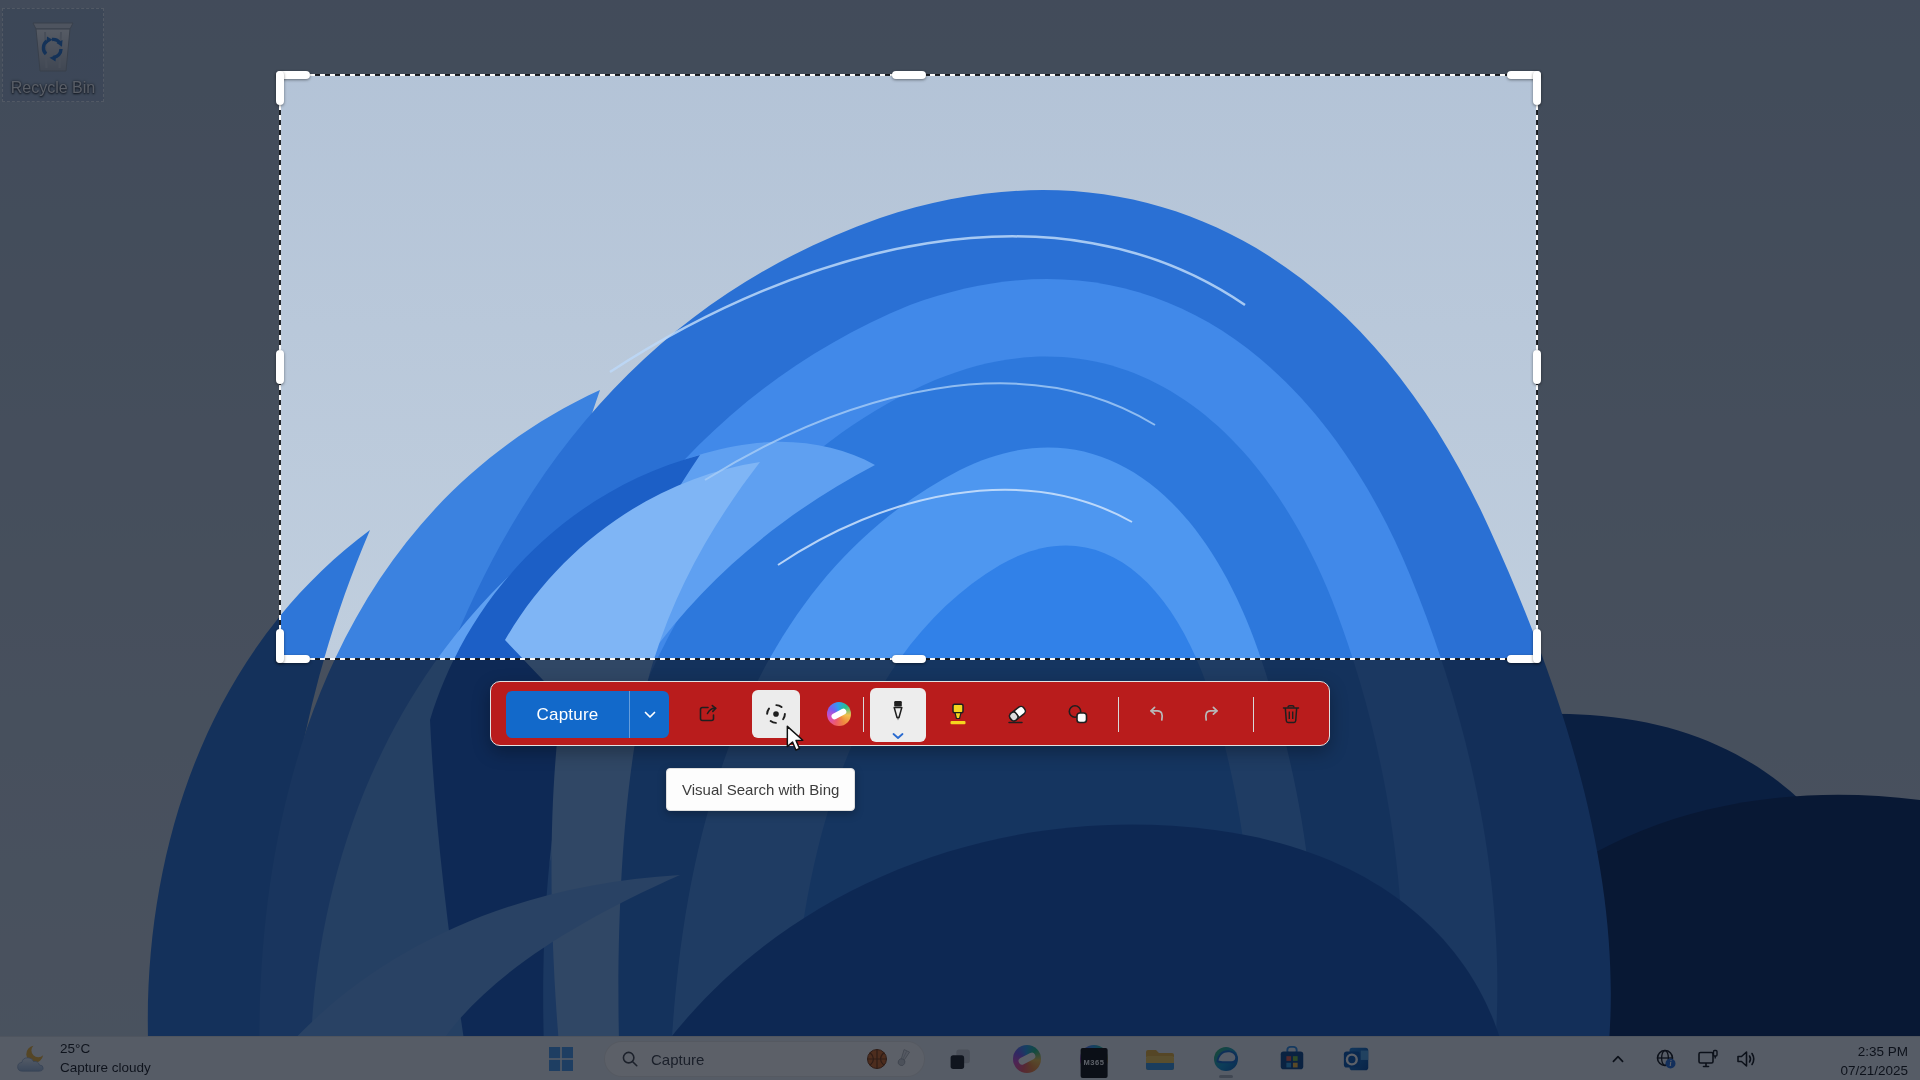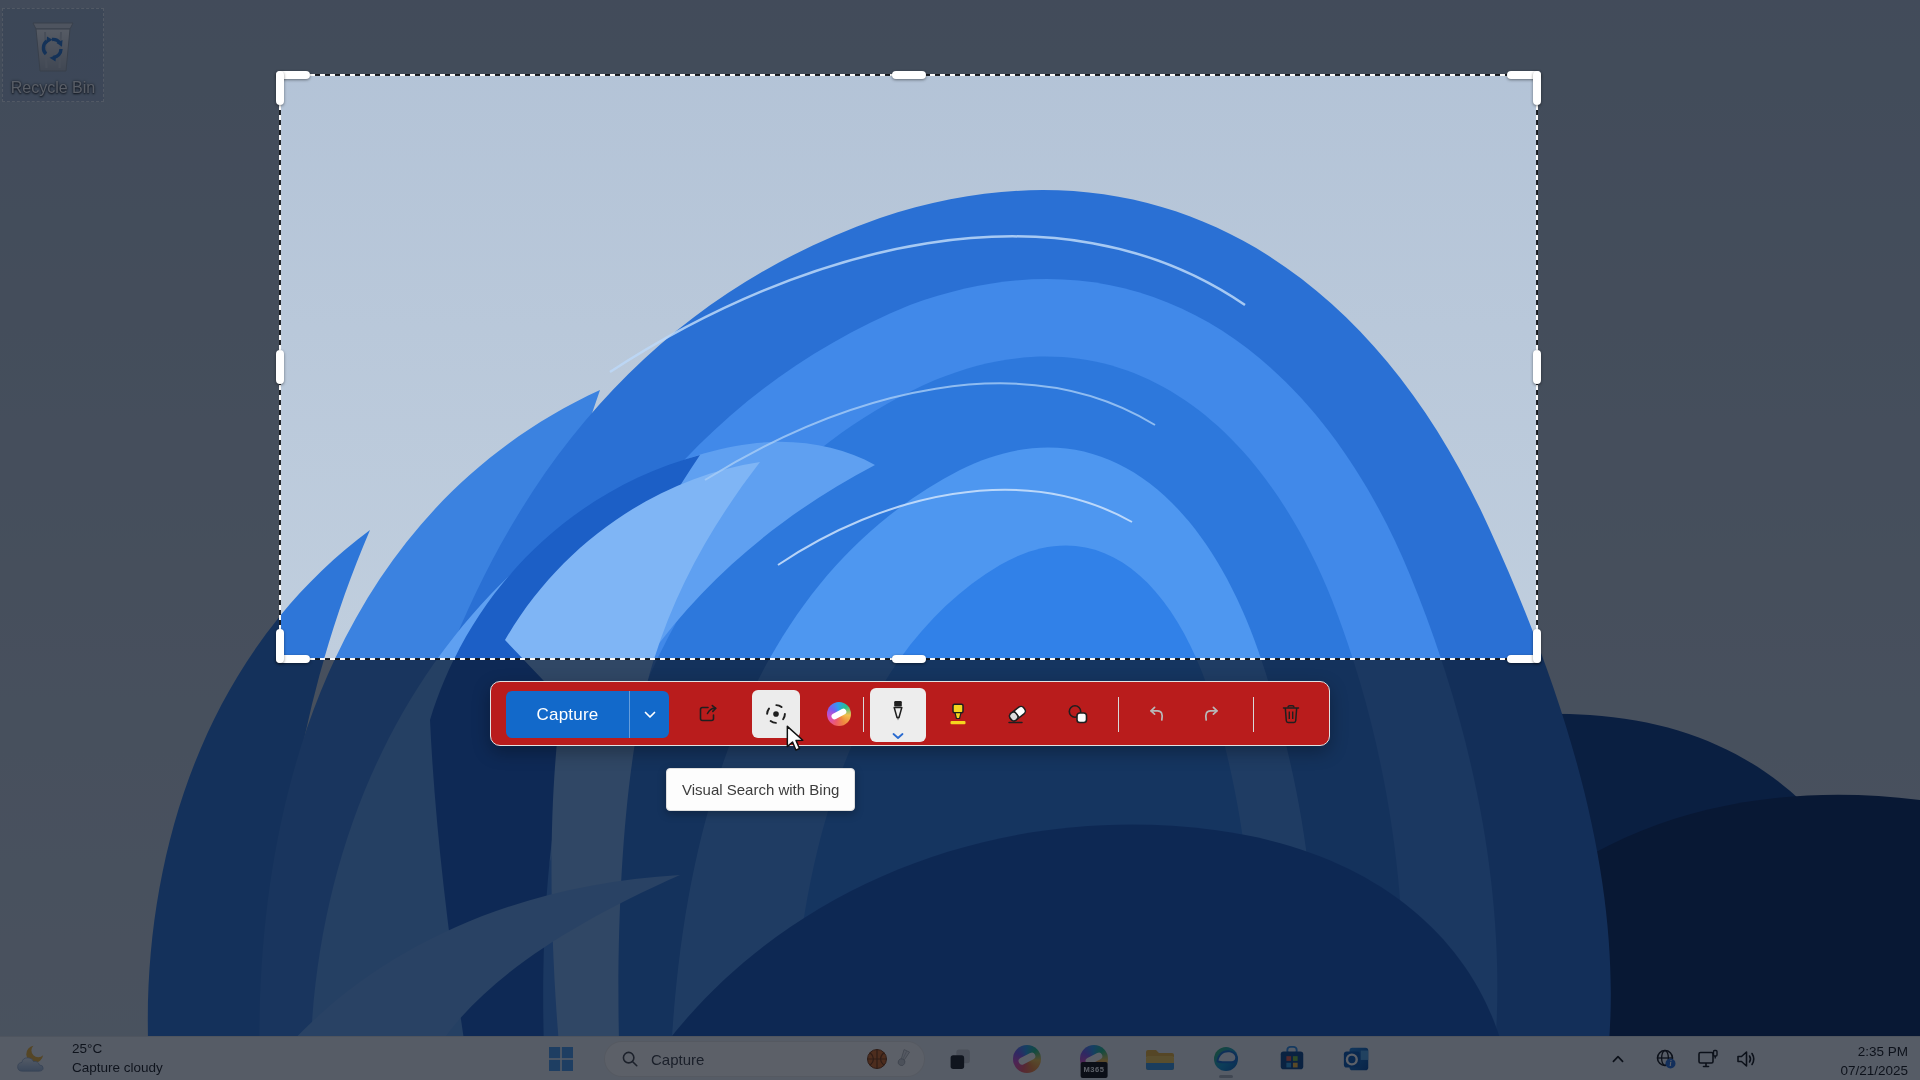--- a/index.html
+++ b/index.html
@@ -51,26 +51,26 @@
   .pen-chevron { position:absolute; left:50%; transform:translateX(-50%); bottom:2px; }
 
   
   .tooltip { position:absolute; left:666px; top:768px; height:43px; padding:0 15px; background:#fdfdfd; border:1px solid #dedede; border-radius:4px; box-shadow:0 3px 8px rgba(0,0,0,.28); display:flex; align-items:center; font-size:15px; color:#3c3c3c; white-space:nowrap; }
 
   
   .cursor { position:absolute; left:783px; top:725px; }
 
   
   .taskbar { position:absolute; left:0; top:1036px; width:1920px; height:44px; background:#eef3f9; border-top:1px solid #d9dee4; }
-  .weather { position:absolute; left:8px; top:2px; height:40px; display:flex; align-items:center; gap:24px; padding:0 6px; border-radius:4px; cursor:pointer; }
+  .weather { position:absolute; left:8px; top:2px; height:40px; display:flex; align-items:center; gap:12px; padding:0 6px; border-radius:4px; cursor:pointer; }
   .weather .wtxt { font-size:13.5px; color:#1c1e22; line-height:1.4; }
   .tb-btn { position:absolute; top:2px; width:40px; height:40px; border-radius:5px; display:flex; align-items:center; justify-content:center; cursor:pointer; }
   .search-pill { position:absolute; left:604px; top:4px; width:321px; height:36px; background:#fff; border:1px solid rgba(0,0,0,.08); border-radius:18px; display:flex; align-items:center; cursor:pointer; }
   .search-pill .stxt { font-size:15px; color:#40434a; margin-left:12px; flex:1; }
-  .m365-badge { position:absolute; left:50%; transform:translateX(-50%); bottom:1px; background:#141414; color:#fff; font-size:7.5px; font-weight:bold; letter-spacing:.5px; padding:4px 3px; border-radius:2px; line-height:1.1; }
+  .m365-badge { position:absolute; left:50%; transform:translateX(-50%); bottom:1px; background:#141414; color:#fff; font-size:7.5px; font-weight:bold; letter-spacing:.5px; padding:11px 3px; border-radius:2px; line-height:1.1; }
   .run-indicator { position:absolute; left:50%; transform:translateX(-50%); bottom:1px; width:14px; height:3px; border-radius:2px; background:#aeb6bf; }
   .tray-btn { position:absolute; top:4px; height:36px; display:flex; align-items:center; justify-content:center; border-radius:5px; cursor:pointer; }
   .clock { position:absolute; right:6px; top:3px; text-align:right; font-size:13.5px; color:#16181c; line-height:1.42; padding:2px 6px; border-radius:5px; cursor:pointer; }
   .copilot-swirl { width:28px; height:28px; border-radius:50%; background:conic-gradient(from 200deg,#ef5b69,#d44fc4,#7a5df0,#2f9df0,#27c08c,#f2c14e,#ef8a3e,#ef5b69); position:relative; }
   .copilot-swirl::after { content:""; position:absolute; left:17%; top:37%; width:66%; height:26%; background:#fff; border-radius:8px; transform:rotate(-28deg); }
   .copilot-swirl.small { width:24px; height:24px; }
 </style>
 </head>
 <body>
 

